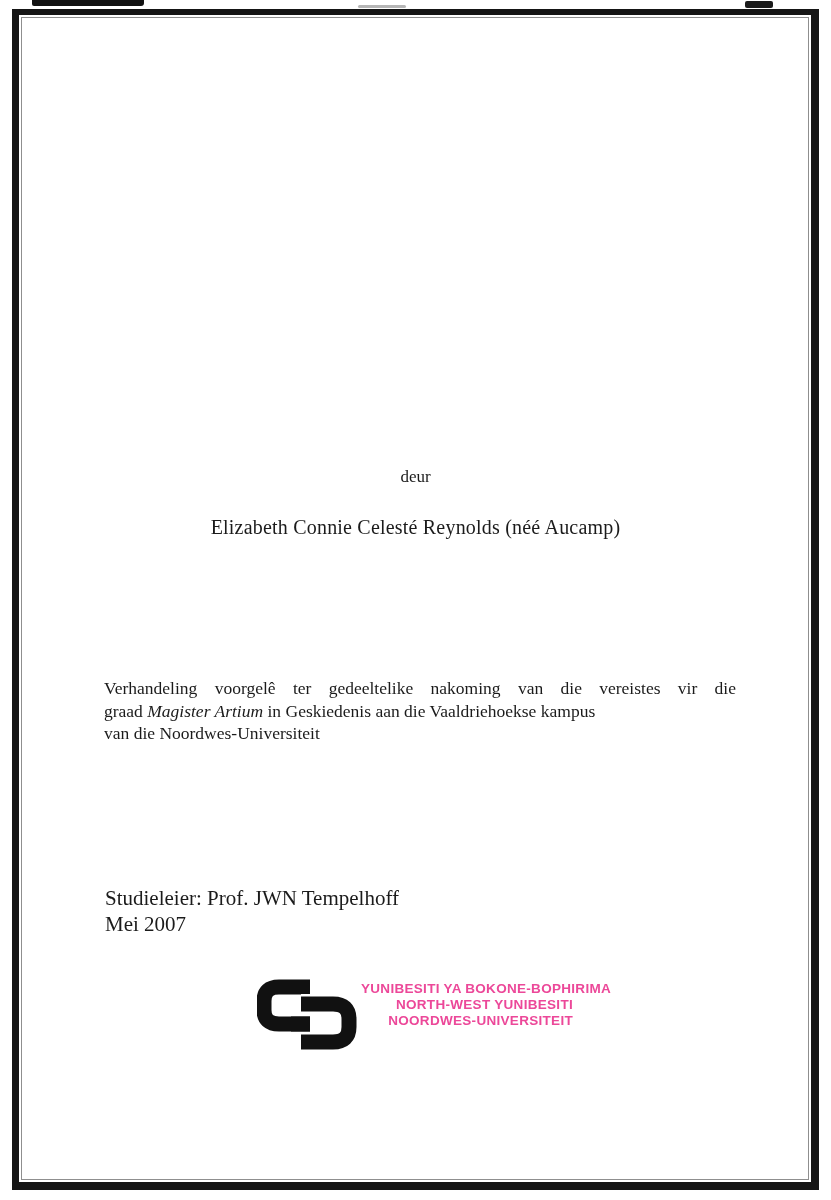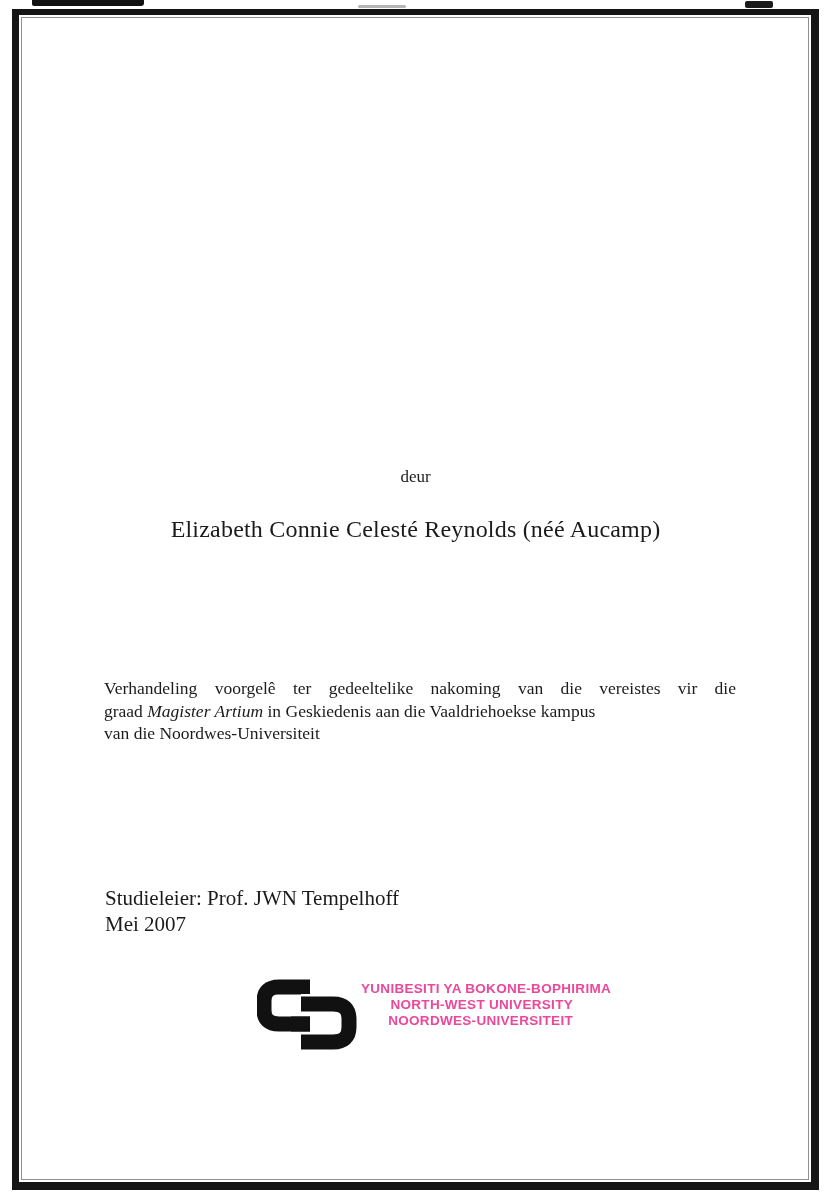--- a/index.html
+++ b/index.html
@@ -54,21 +54,21 @@
     position: absolute;
     left: 0; right: 0; top: 437px;
     text-align: center;
     font-size: 17px;
     margin-top: 30px;
   }
   .author {
     position: absolute;
     left: 0; right: 0; top: 516px;
     text-align: center;
-    font-size: 24px;
+    font-size: 20px;
     letter-spacing: 0.2px;
   }
   .submission {
     position: absolute;
     left: 104px; top: 661px;
     width: 632px;
     font-size: 17.5px;
     line-height: 22.5px;
   }
   .submission .justify-line {
@@ -138,18 +138,18 @@
 
       <path d="M 53 9 H 22 Q 7 9 7 23 V 32 Q 7 46 22 46 H 53" fill="none" stroke="#111111" stroke-width="15"></path>
 
       <path d="M 44 26 H 76 Q 92 26 92 41 V 49 Q 92 64 76 64 H 44" fill="none" stroke="#ffffff" stroke-width="20"></path>
       <path d="M 44 26 H 76 Q 92 26 92 41 V 49 Q 92 64 76 64 H 44" fill="none" stroke="#111111" stroke-width="15"></path>
 
       <path d="M 34 46 H 53" fill="none" stroke="#111111" stroke-width="15"></path>
     </svg>
     <div class="logo-text">
       <div>YUNIBESITI YA BOKONE-BOPHIRIMA</div>
-      <div>NORTH-WEST UNIVERSITY</div>
+      <div>NORTH-WEST YUNIBESITI</div>
       <div>NOORDWES-UNIVERSITEIT</div>
     </div>
   </div>
 
 </div>
 
 </body></html>

